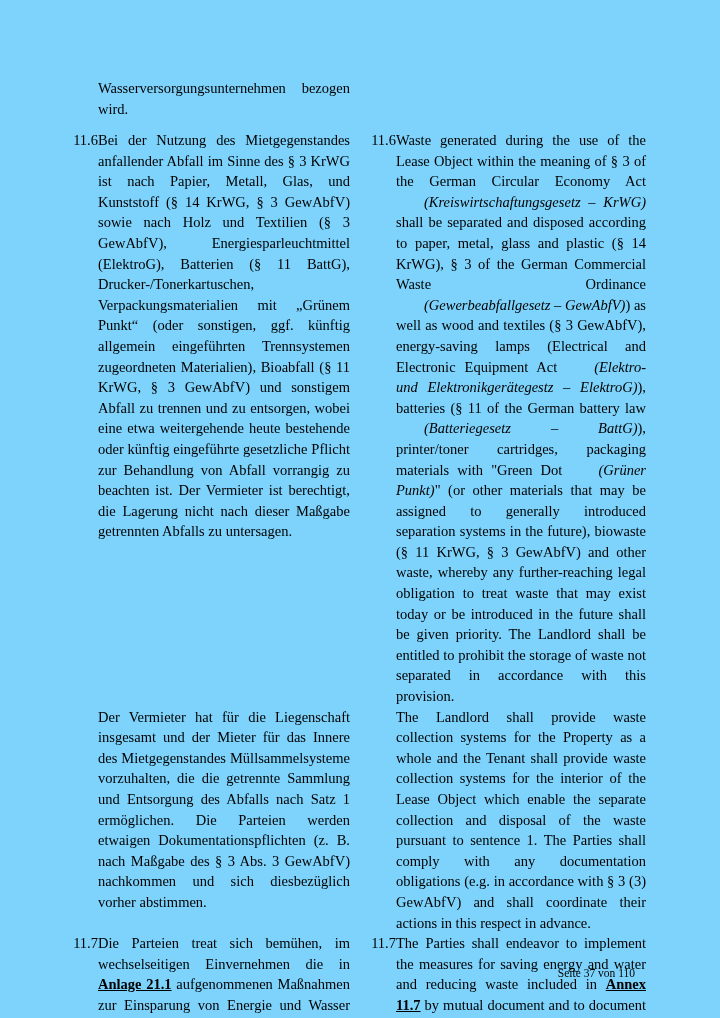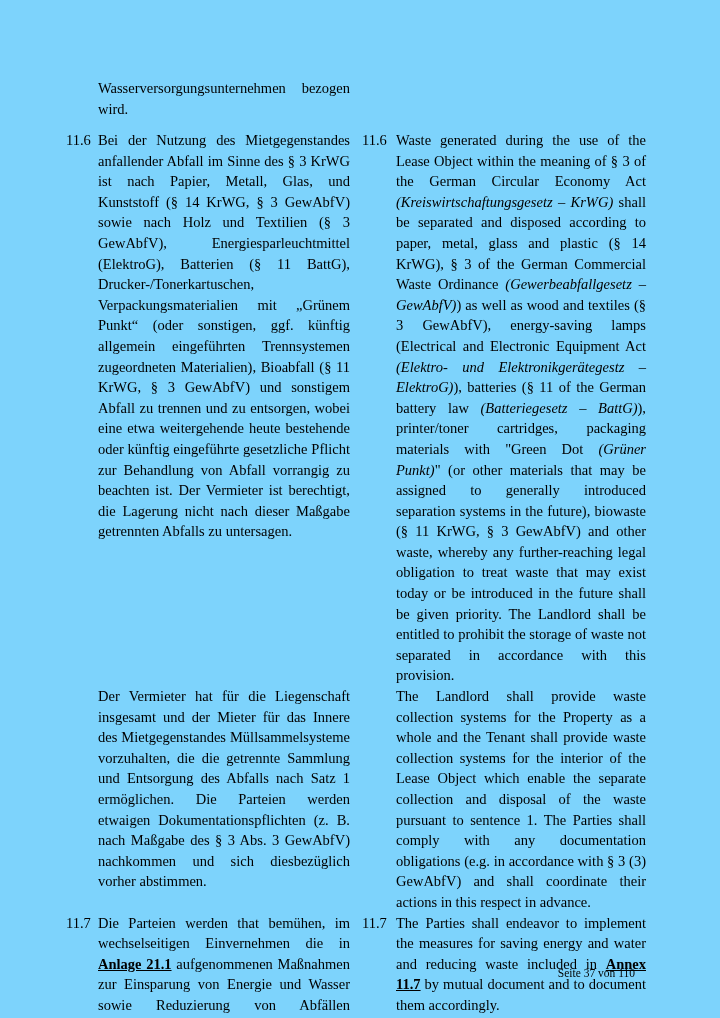--- a/index.html
+++ b/index.html
@@ -27,28 +27,28 @@
     display: grid;
     grid-template-columns: 32px 252px 12px 34px 250px;
     align-items: start;
   }
   .row-0 { min-height: 52px; }
   .row-1 { min-height: 478px; }
   .row-2 { min-height: 221px; }
   .num {
     font-size: 14.5px;
     line-height: 20.6px;
-    text-align: left;
+    text-align: right;
   }
   .cell {
     font-size: 14.5px;
     line-height: 20.6px;
     text-align: justify;
   }
-  .cell span.i { font-style: italic; }
+  .cell span.i { font-style: italic; margin-left: 28px; }
   .cell span.bu { font-weight: bold; text-decoration: underline; }
   .footer {
     position: absolute;
     top: 966px;
     right: 85px;
     font-size: 11.5px;
     line-height: 14px;
   }
 </style>
 </head>
@@ -72,20 +72,20 @@
       </div>
       <div class="row row-2">
         <div class="num"></div>
         <div class="cell"><span>Der Vermieter hat für die Liegenschaft insgesamt und der Mieter für das Innere des Mietgegenstandes Müllsammelsysteme vorzuhalten, die die getrennte Sammlung und Entsorgung des Abfalls nach Satz 1 ermöglichen. Die Parteien werden etwaigen Dokumentationspflichten (z. B. nach Maßgabe des § 3 Abs. 3 GewAbfV) nachkommen und sich diesbezüglich vorher abstimmen.</span></div>
         <div class="colgap"></div>
         <div class="num"></div>
         <div class="cell"><span>The Landlord shall provide waste collection systems for the Property as a whole and the Tenant shall provide waste collection systems for the interior of the Lease Object which enable the separate collection and disposal of the waste pursuant to sentence 1. The Parties shall comply with any documentation obligations (e.g. in accordance with § 3 (3) GewAbfV) and shall coordinate their actions in this respect in advance.</span></div>
       </div>
       <div class="row row-3">
         <div class="num">11.7</div>
-        <div class="cell"><span>Die Parteien werden that bemühen, im wechselseitigen Einvernehmen die in </span><span class="bu">Anlage 21.1</span><span> aufgenommenen Maßnahmen zur Einsparung von Energie und Wasser sowie Reduzierung von Abfällen umzusetzen sowie diese entsprechend zu dokumentieren.</span></div>
+        <div class="cell"><span>Die Parteien treat sich bemühen, im wechselseitigen Einvernehmen die in </span><span class="bu">Anlage 21.1</span><span> aufgenommenen Maßnahmen zur Einsparung von Energie und Wasser sowie Reduzierung von Abfällen umzusetzen sowie diese entsprechend zu dokumentieren.</span></div>
         <div class="colgap"></div>
         <div class="num">11.7</div>
         <div class="cell"><span>The Parties shall endeavor to implement the measures for saving energy and water and reducing waste included in </span><span class="bu">Annex 11.7</span><span> by mutual document and to document them accordingly.</span></div>
       </div>
     </div>
   <div class="footer">Seite 37 von 110</div>
 </div>
 
 </body></html>

